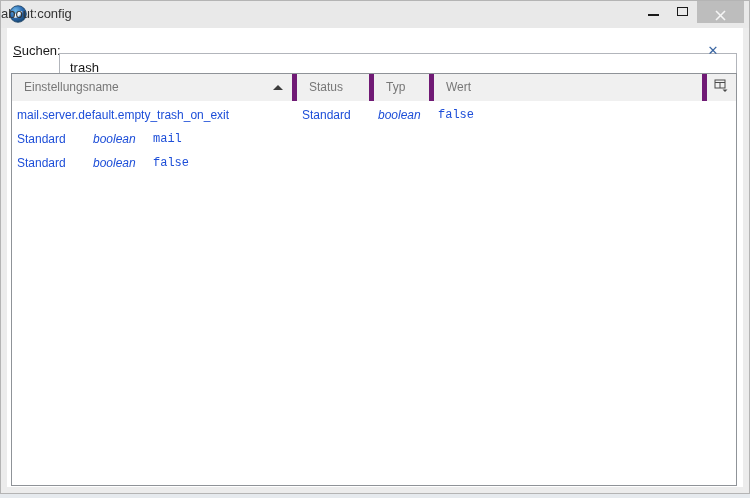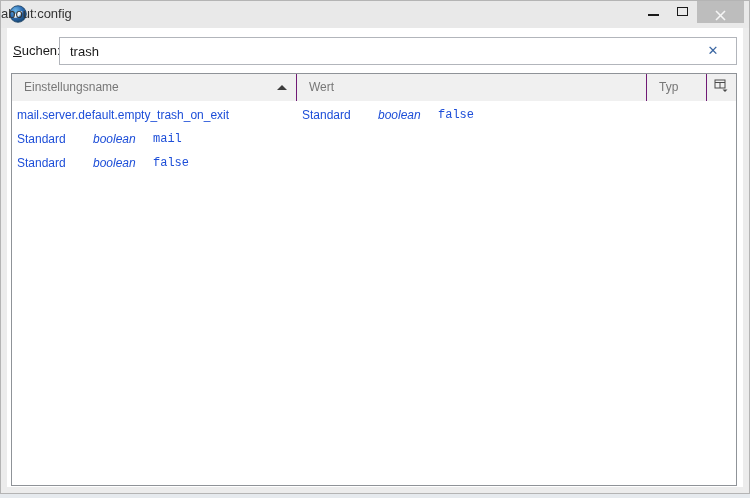--- a/index.html
+++ b/index.html
@@ -40,40 +40,40 @@
     background:#ffffff;
   }
   
   .search-row { position:absolute; left:0; right:0; top:9px; height:28px; }
   .search-label {
     position:absolute; left:6px; top:0; height:28px; line-height:27px;
     font-size:13px; color:#1a1a1a;
   }
   .search-label .ak { text-decoration:underline; }
   .search-input {
-    position:absolute; left:52px; right:6px; top:0; height:28px;
+    position:absolute; left:52px; right:6px; top:16px; height:28px;
     border:1px solid #b2b5bb; background:#fff;
     padding:0 34px 0 10px; font-size:13px; color:#1a1a1a;
     font-family:"Liberation Sans","DejaVu Sans",sans-serif; outline:none;
   }
   .search-clear {
     position:absolute; right:22px; top:6px; width:16px; height:16px;
     text-align:center; line-height:16px;
     color:#3a66a2; font-size:13px; font-weight:bold; cursor:default;
   }
   
   .pref-table {
     position:absolute; left:4px; right:6px; top:45px; bottom:1px;
     border:1px solid #8f9398; background:#fff; overflow:hidden;
   }
   .thead { display:flex; height:27px; background:#f0f0f0; }
   .th {
     position:relative; height:27px; line-height:26px;
     font-size:12px; color:#777777;
-    padding-left:12px; border-right:1px solid #701a75;
+    padding-left:12px; border-right:5px solid #701a75;
     white-space:nowrap; overflow:hidden; cursor:default;
   }
   .th-name  { width:285px; }
   .th-status{ width:77px;  }
   .th-typ   { width:60px;  }
   .th-wert  { flex:1; }
   .th-picker{
     width:29px; border-right:none; padding:0;
     display:flex; align-items:center; justify-content:center;
   }
@@ -140,25 +140,28 @@
       <input class="search-input" type="text" value="trash" style="">
       <span class="search-clear">✕</span>
     </div>
 
     <div class="pref-table">
       <div class="thead">
         <div class="th th-name">
           <span>Einstellungsname</span>
           <span class="sort-arrow"></span>
         </div>
-        <div class="th th-wert">
-          <span>Wert</span>
+        <div class="th th-status">
+          <span>Status</span>
         </div>
         <div class="th th-typ">
           <span>Typ</span>
+        </div>
+        <div class="th th-wert">
+          <span>Wert</span>
         </div>
         <div class="th th-picker">
           <span>
             <svg width="15" height="13" viewBox="0 0 15 13">
               <rect x="1" y="1" width="10" height="8" fill="none" stroke="#4a4a4a" stroke-width="1"></rect>
               <line x1="1" y1="3.5" x2="11" y2="3.5" stroke="#4a4a4a" stroke-width="1"></line>
               <line x1="6" y1="3.5" x2="6" y2="9" stroke="#4a4a4a" stroke-width="1"></line>
               <path d="M8.5 10.5 L13.5 10.5 L11 13 Z" fill="#4a4a4a"></path>
             </svg>
           </span>

